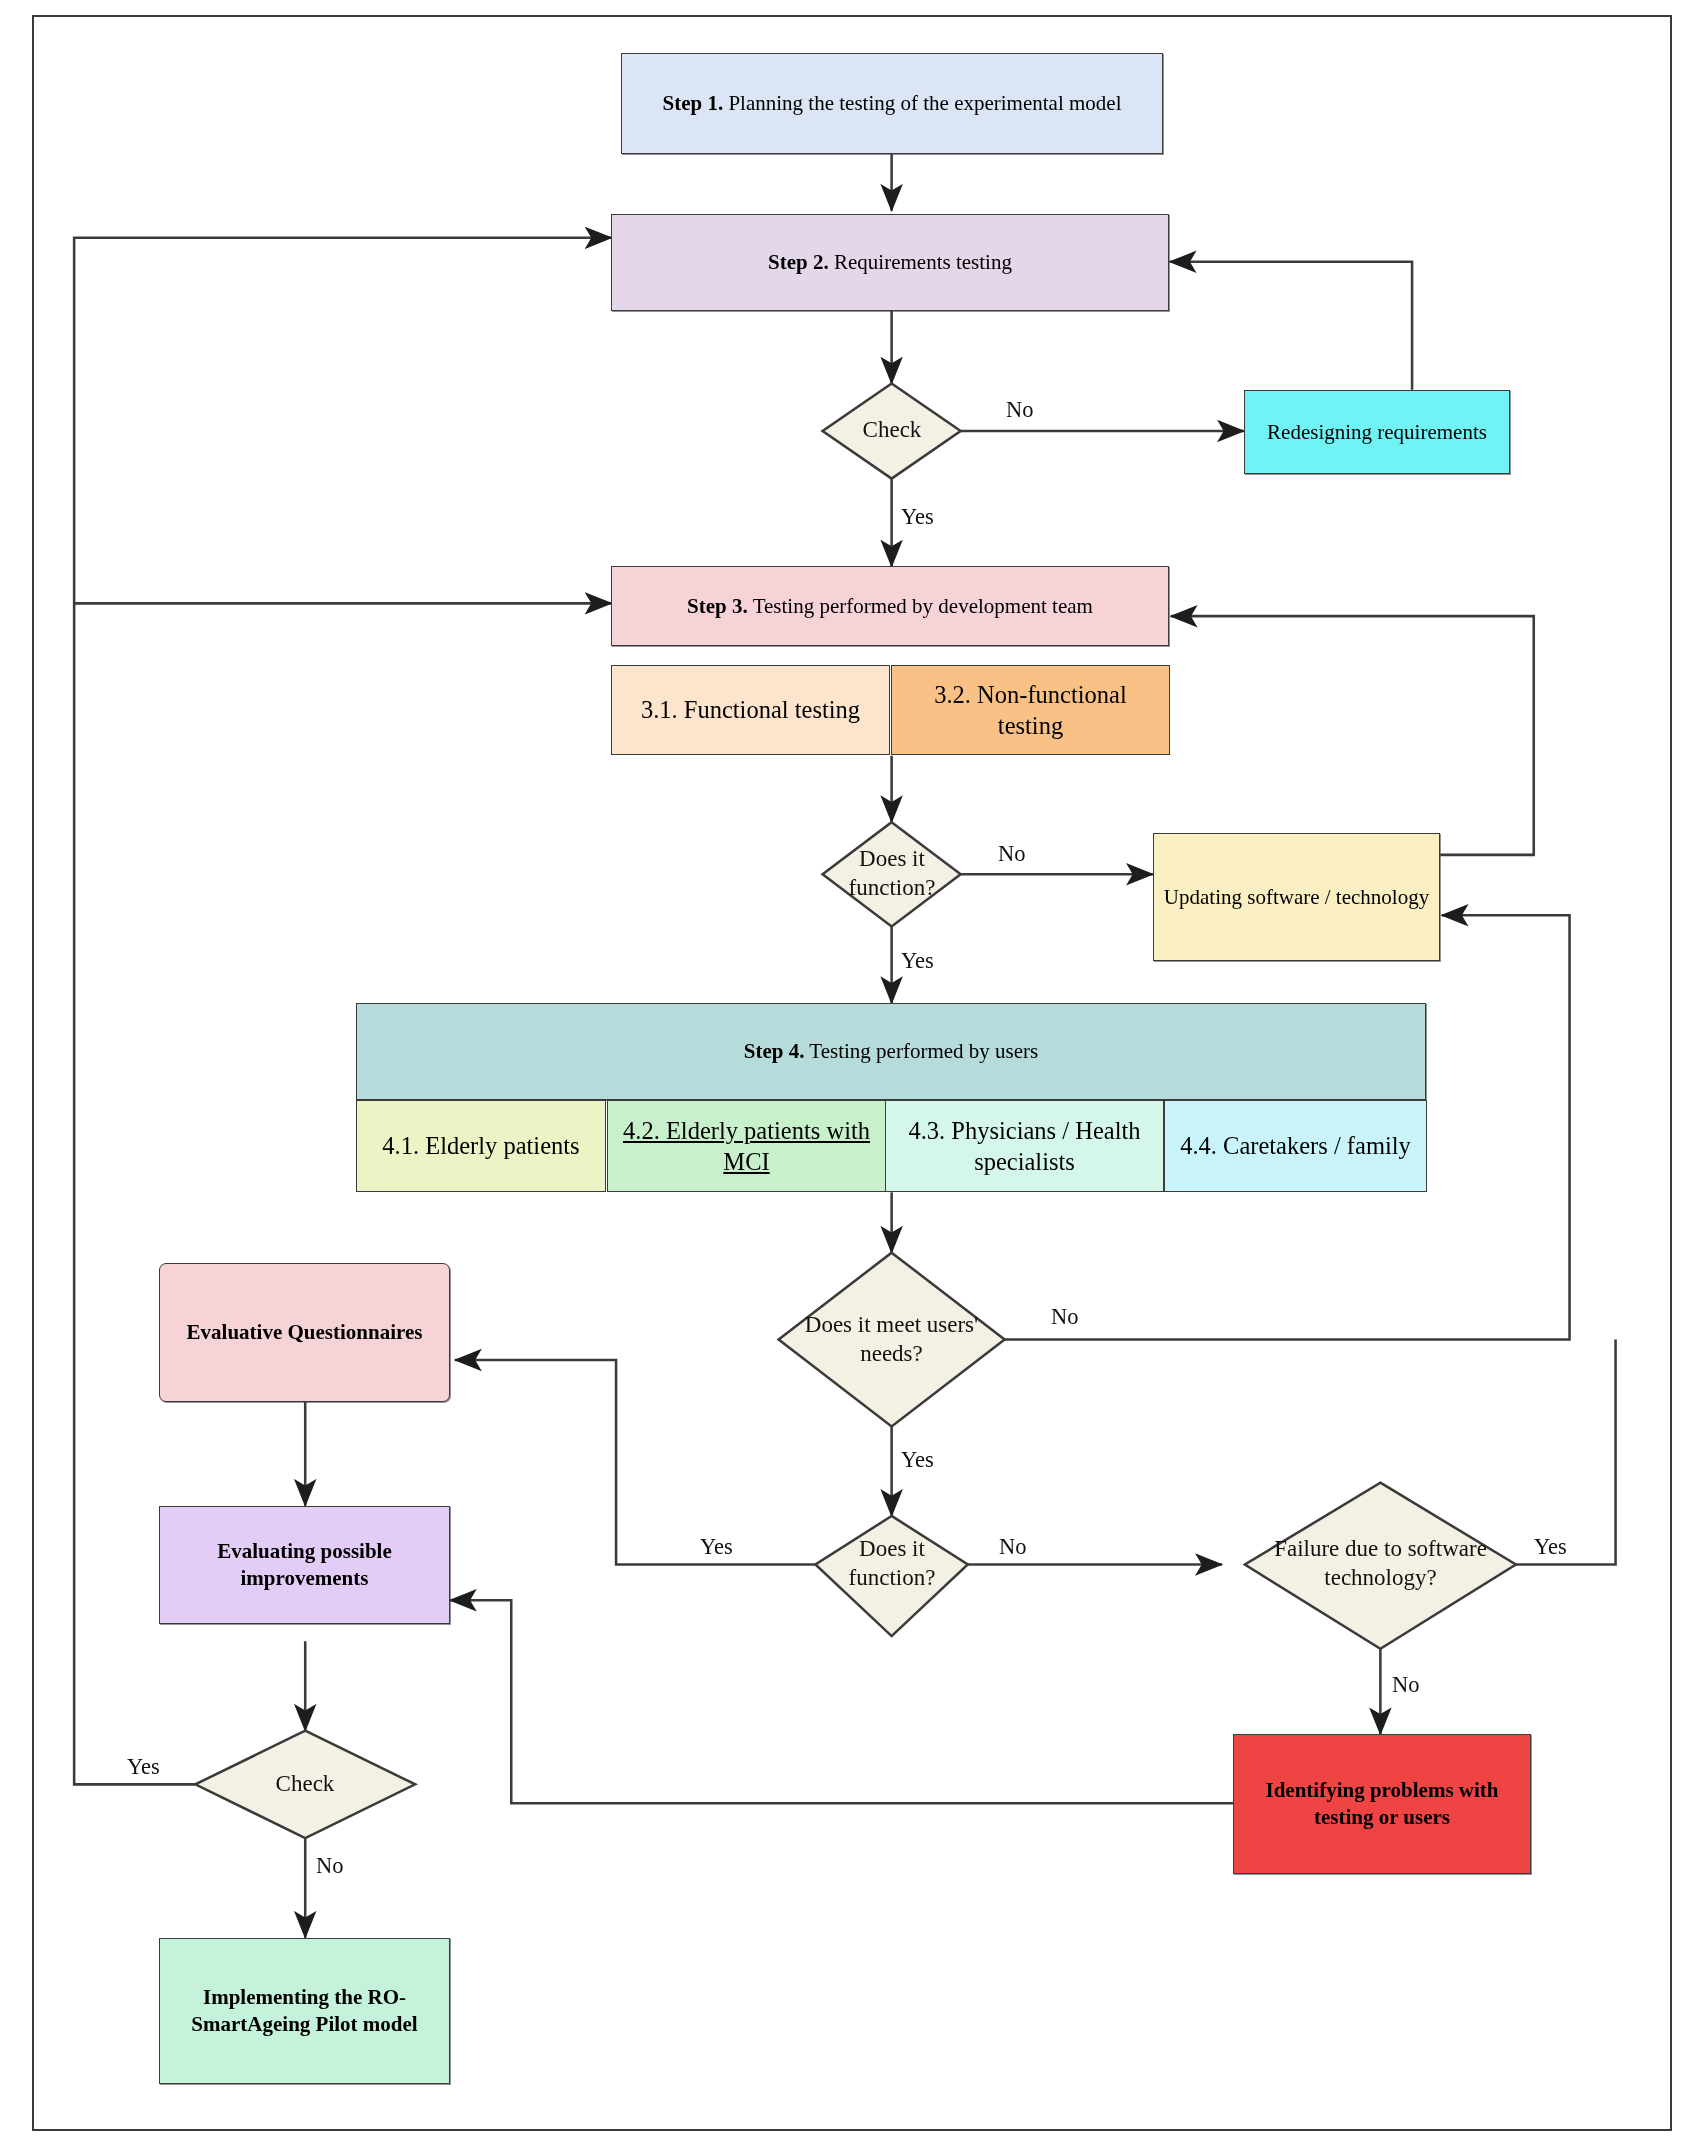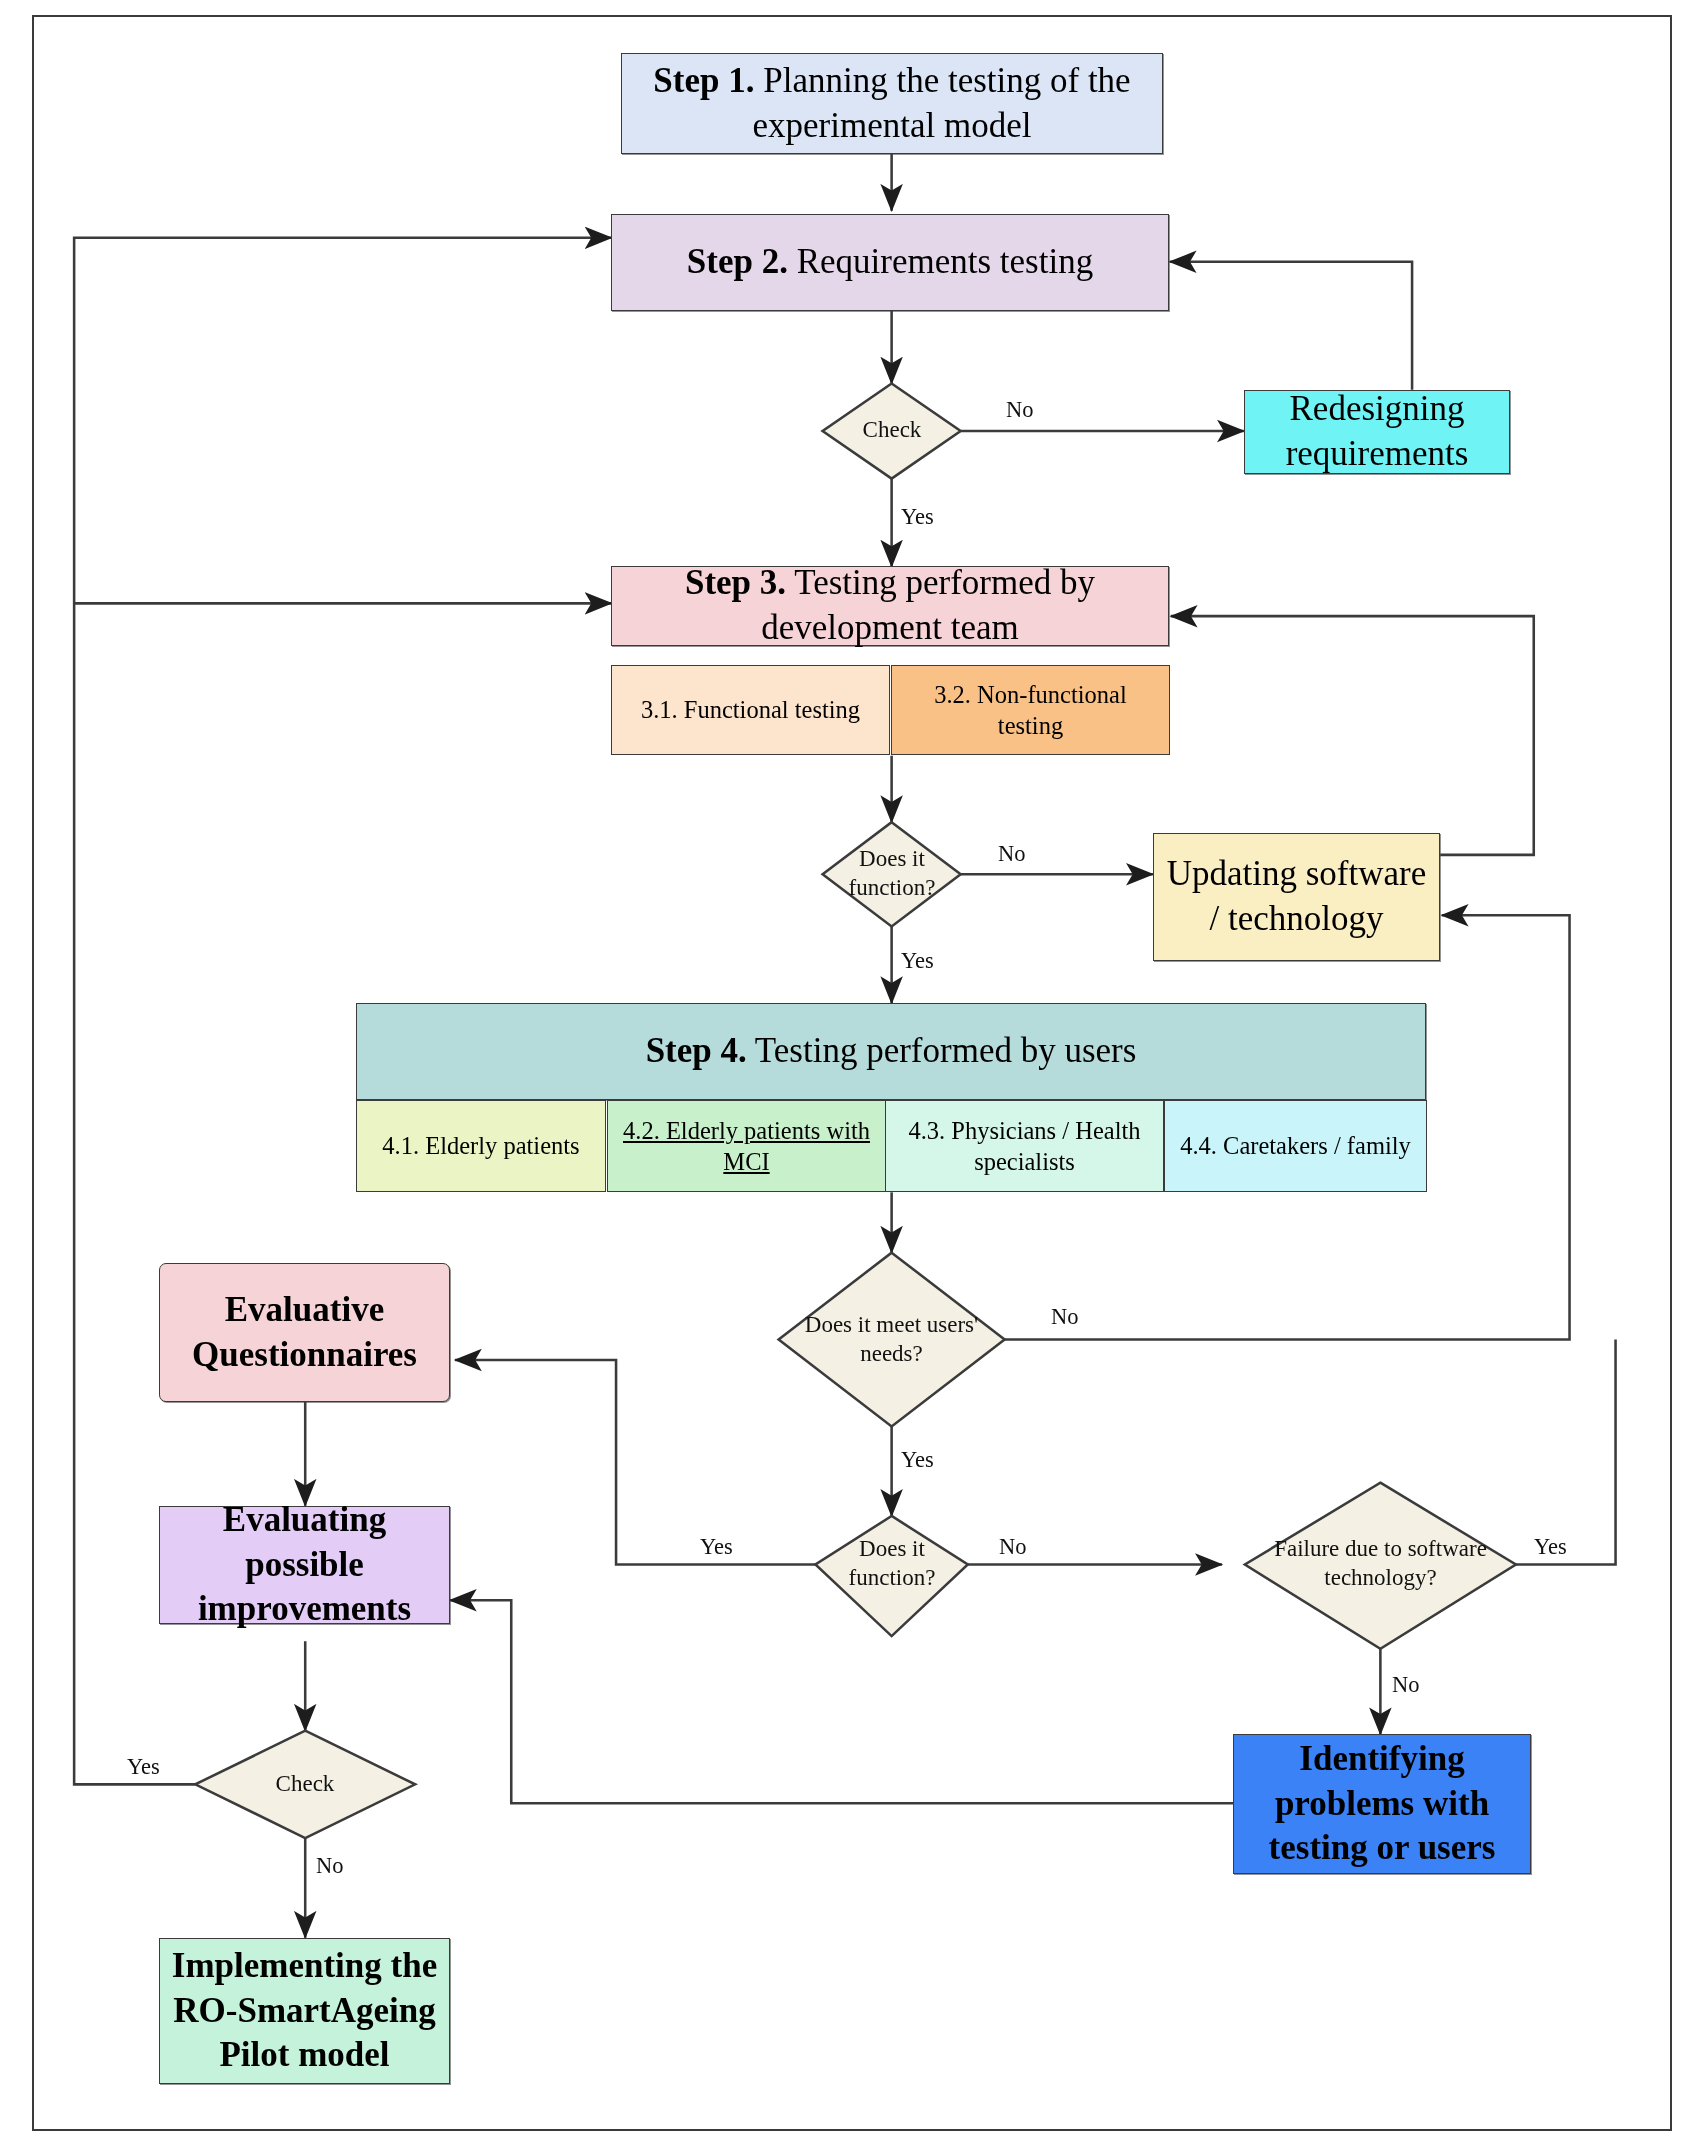--- a/index.html
+++ b/index.html
@@ -7,21 +7,21 @@
   #stage{position:relative;width:1704px;height:2151px;background:#ffffff;}
   #frame{position:absolute;left:32px;top:15.3px;width:1640px;height:2116px;border:2px solid #3a3a3a;box-sizing:border-box;background:#fff;}
   svg#canvas{position:absolute;left:0;top:0;width:1704px;height:2151px;overflow:visible;}
   .nodeLabel{position:absolute;display:flex;align-items:center;justify-content:center;text-align:center;box-sizing:border-box;line-height:1.28;}
   .bx{border:1.5px solid #3b3b3b;box-shadow:1px 1px 0 rgba(60,60,60,.55);}
   .bx-inner{border:1.5px solid #3b3b3b;}
   .bold{font-weight:bold;}
   .edgelabel{position:absolute;font-size:22.5px;color:#111;white-space:nowrap;}
   .diamondtext{position:absolute;display:flex;align-items:center;justify-content:center;text-align:center;font-size:23px;color:#111;line-height:1.25;pointer-events:none;}
   .f48{font-size:24.5px;}
-  .f50{font-size:35px;}
+  .f50{font-size:21px;}
 </style>
 </head>
 <body>
 
 <div id="stage">
   <div id="frame"></div>
 
   <svg id="canvas" xmlns="http://www.w3.org/2000/svg" viewBox="0 0 3333 4207" width="1704" height="2151">
     <defs>
       <marker id="ah" markerWidth="13" markerHeight="13" refX="10.5" refY="5" orient="auto" markerUnits="strokeWidth">
@@ -133,21 +133,21 @@
   </div>
 
   <div class="nodeLabel bx f50 bold" style="left:159px;top:1263px;width:291px;height:139px;background:#f6d3d7;padding:0 12.3px;border-radius:7px;">
     <span>Evaluative Questionnaires</span>
   </div>
 
   <div class="nodeLabel bx f50 bold" style="left:159px;top:1506px;width:291px;height:118px;background:#e3cdf7;padding:0 12.3px;">
     <span>Evaluating possible improvements</span>
   </div>
 
-  <div class="nodeLabel bx f50 bold" style="left:1233px;top:1734px;width:298px;height:140px;background:#3b82f6;padding:0 11.2px;">
+  <div class="nodeLabel bx f50 bold" style="left:1233px;top:1734px;width:298px;height:140px;background:#ef4444;padding:0 11.2px;">
     <span>Identifying problems with testing or users</span>
   </div>
 
   <div class="nodeLabel bx f50 bold" style="left:159px;top:1938px;width:291px;height:146px;background:#c5f2da;padding:0 11.2px;">
     <span>Implementing the RO-SmartAgeing Pilot model</span>
   </div>
 
   <div class="diamondtext" style="left:823px;top:405px;width:138px;height:51px;">
     <span>Check</span>
   </div>

